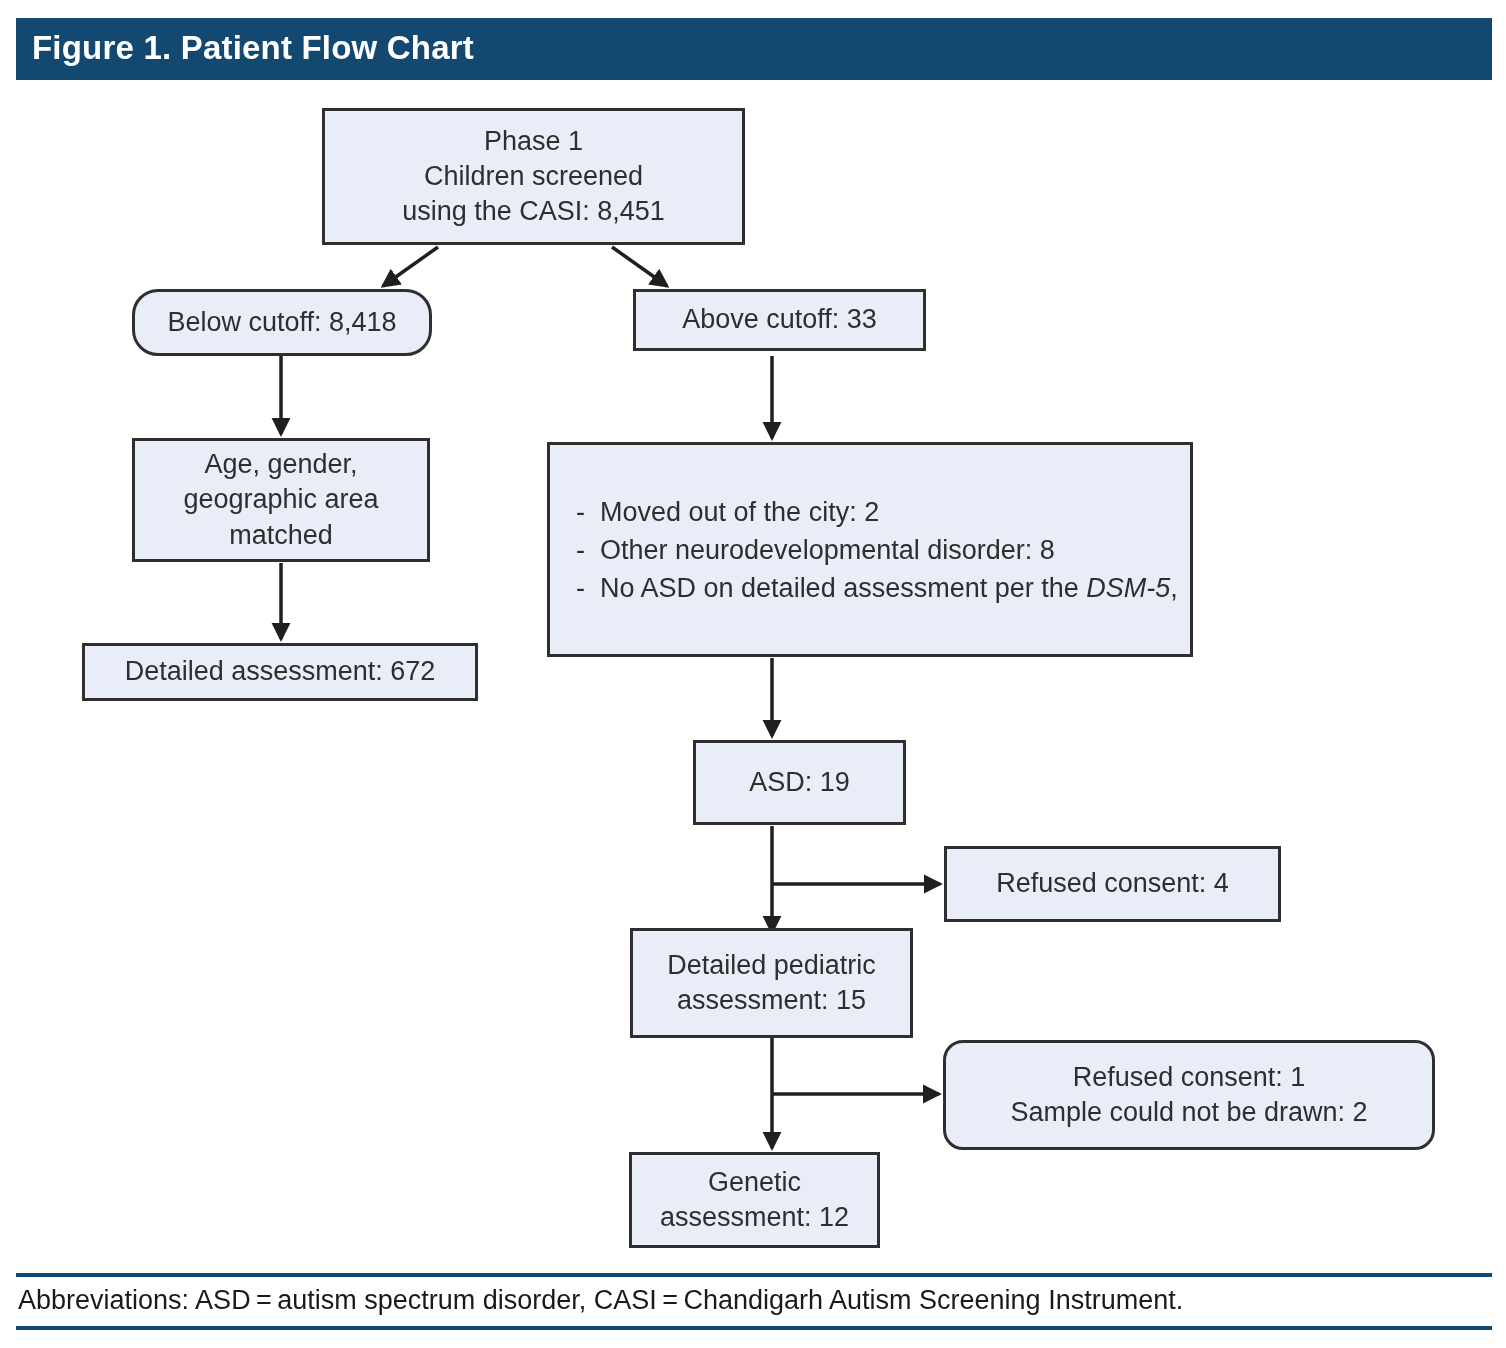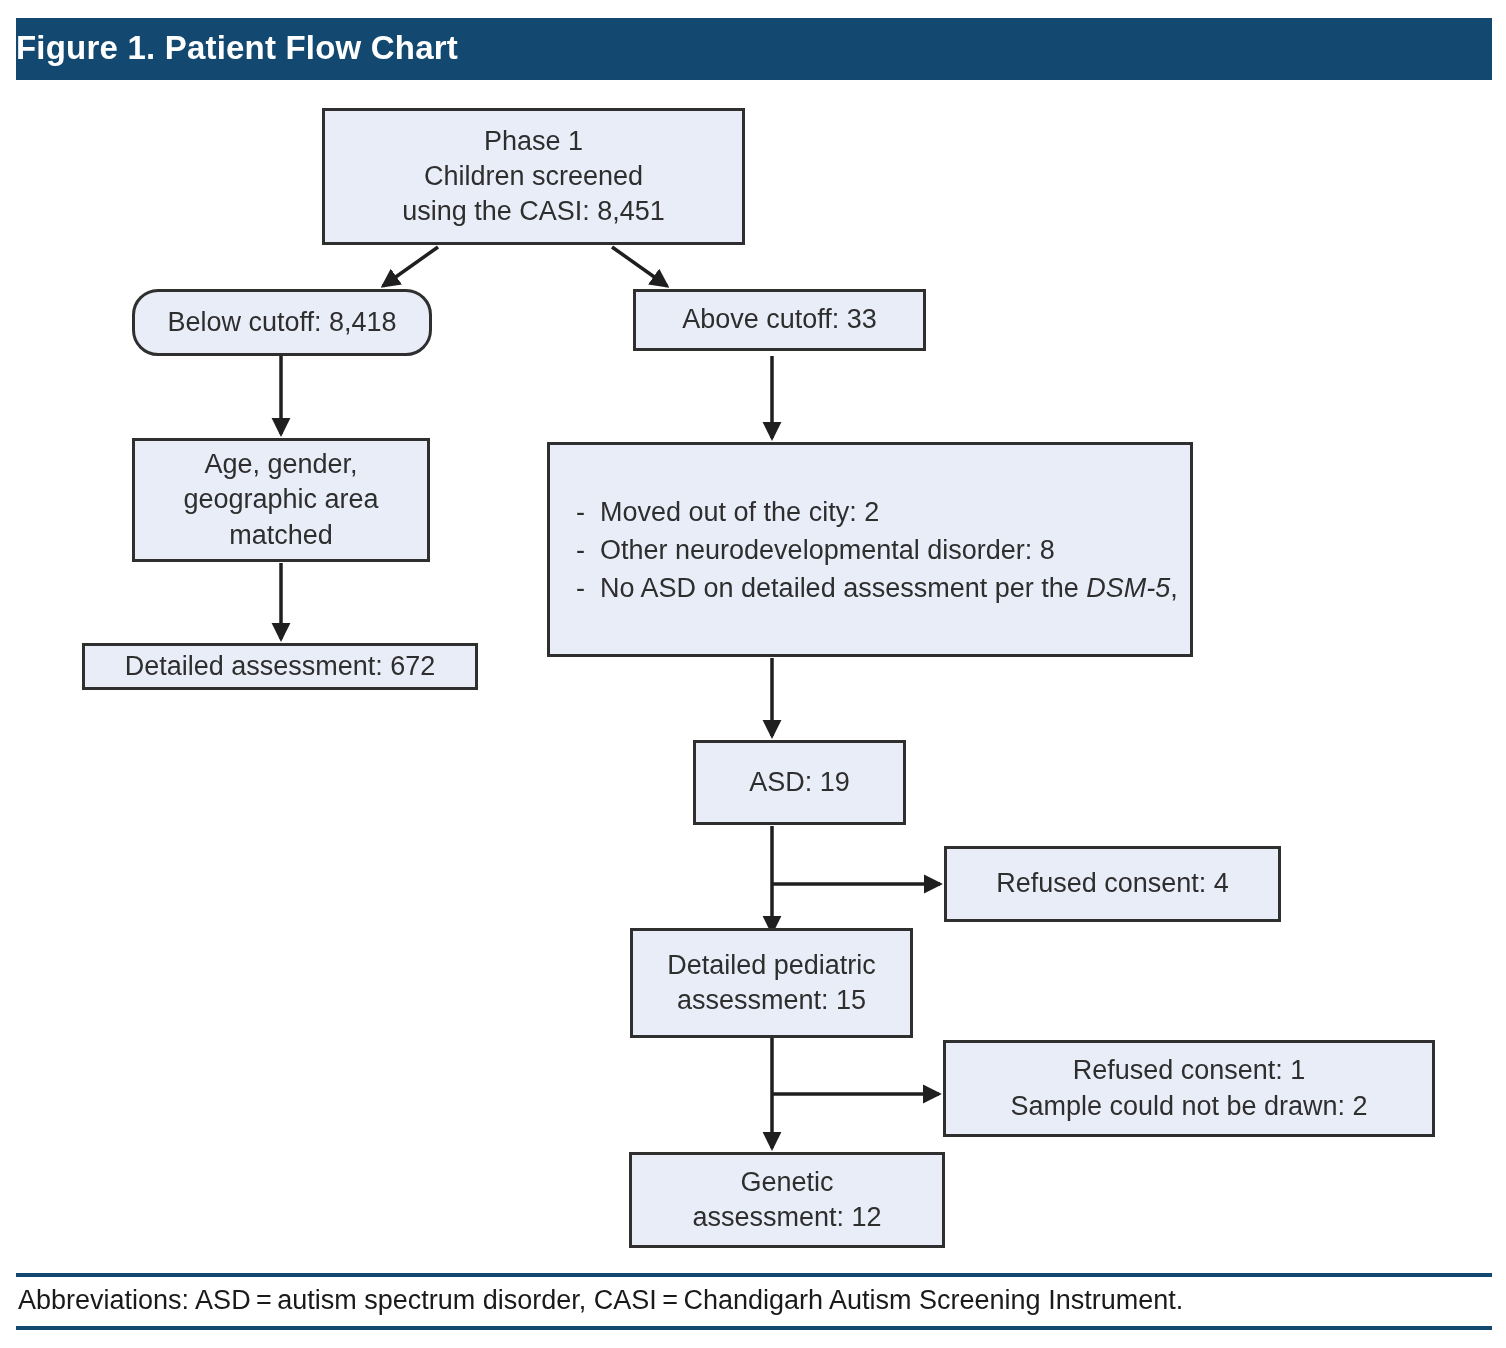--- a/index.html
+++ b/index.html
@@ -11,46 +11,46 @@
     --text:#2E2E2E;
   }
   *{box-sizing:border-box;margin:0;padding:0;}
   html,body{background:#fff;}
   body{font-family:"Liberation Sans","DejaVu Sans",sans-serif;}
   .page{position:relative;width:1506px;height:1348px;background:#fff;overflow:hidden;}
 
   .titlebar{
     position:absolute;left:16px;top:18px;width:1476px;height:62px;
     background:var(--header-bg);color:#fff;
-    font-size:33px;font-weight:bold;line-height:60px;padding-left:0;
+    font-size:33px;font-weight:bold;line-height:60px;padding-left:16px;
     letter-spacing:.2px;
   }
 
   .connectors{position:absolute;left:0;top:0;width:1506px;height:1348px;}
   .conn{stroke:var(--line);stroke-width:3.5;fill:none;}
   .ah-fill{fill:var(--line);}
 
   .box{
     position:absolute;background:var(--box-fill);
     border:3px solid var(--box-border);color:var(--text);
     display:flex;flex-direction:column;justify-content:center;align-items:center;
     text-align:center;font-size:27px;line-height:1.3;
   }
   .box .line{display:block;}
 
   #box-phase1{left:322px;top:108px;width:423px;height:137px;}
   #box-below{left:132px;top:289px;width:300px;height:67px;border-radius:26px;}
   #box-above{left:633px;top:289px;width:293px;height:62px;}
   #box-age{left:132px;top:438px;width:298px;height:124px;}
-  #box-detassess{left:82px;top:643px;width:396px;height:47px;}
+  #box-detassess{left:82px;top:643px;width:396px;height:58px;}
   #box-asd{left:665px;top:740px;width:213px;height:85px;margin-left:28px;}
   #box-refused4{left:944px;top:846px;width:337px;height:76px;}
   #box-detped{left:630px;top:928px;width:283px;height:110px;}
-  #box-refsample{left:943px;top:1040px;width:492px;height:97px;}
-  #box-genetic{left:629px;top:1152px;width:316px;height:96px;}
+  #box-refsample{left:943px;top:1040px;width:492px;height:110px;border-radius:20px;}
+  #box-genetic{left:629px;top:1152px;width:251px;height:96px;}
 
   #box-excl{
     left:547px;top:442px;width:646px;height:215px;
     align-items:flex-start;justify-content:center;text-align:left;
     padding:10px 10px 10px 26px;line-height:38px;
   }
   .excl-row{display:flex;}
   .excl-row .dash{width:24px;flex:0 0 24px;}
   .excl-row em{font-style:italic;}
 

